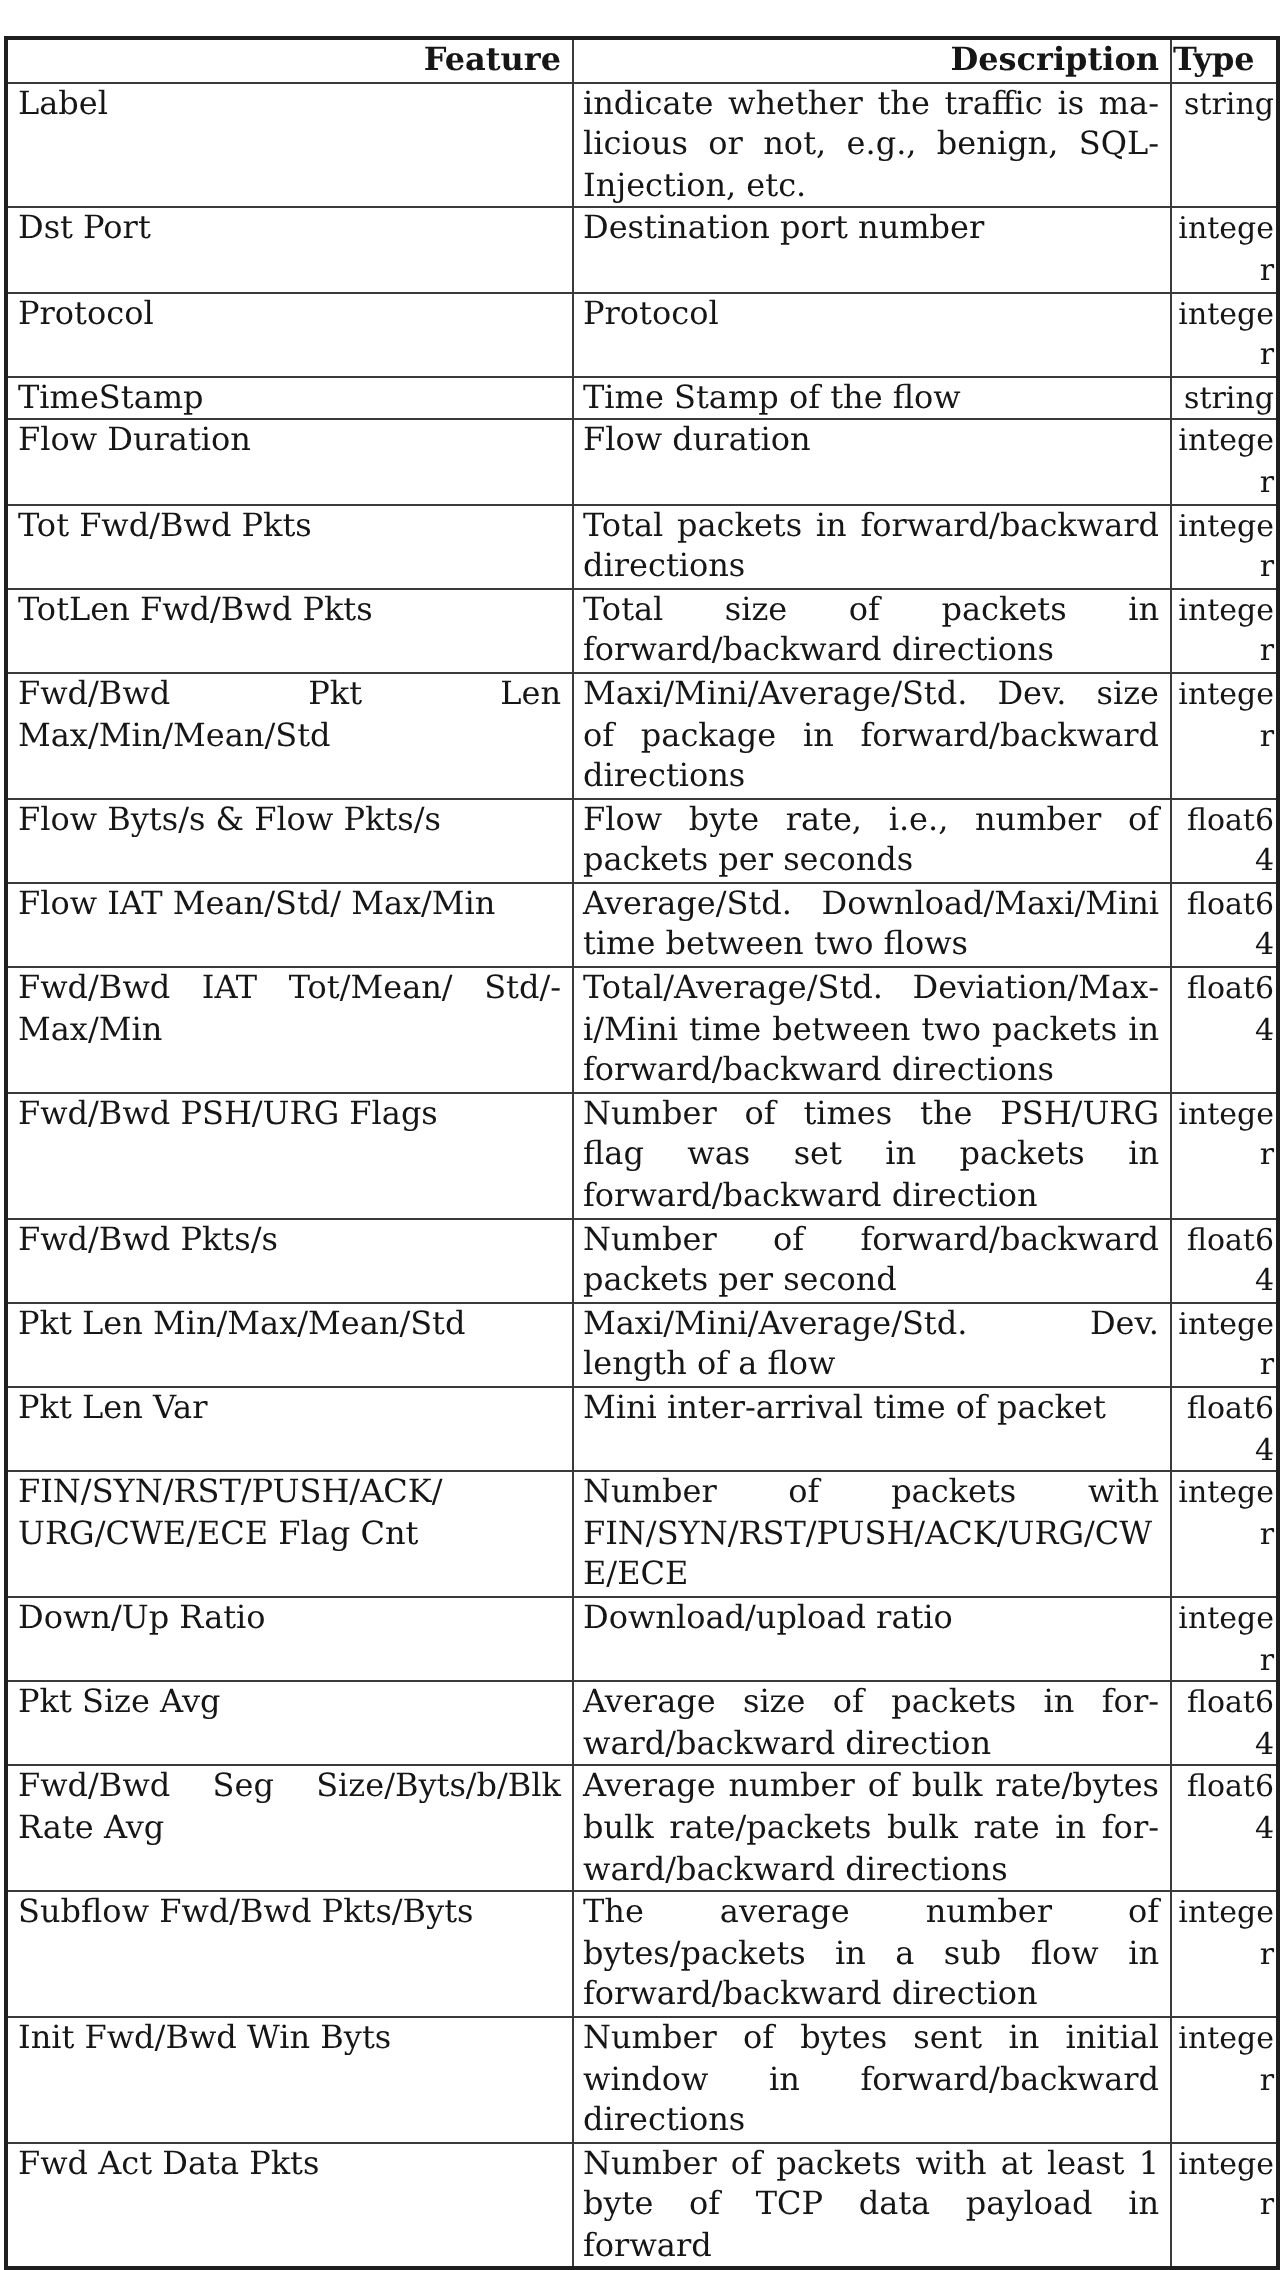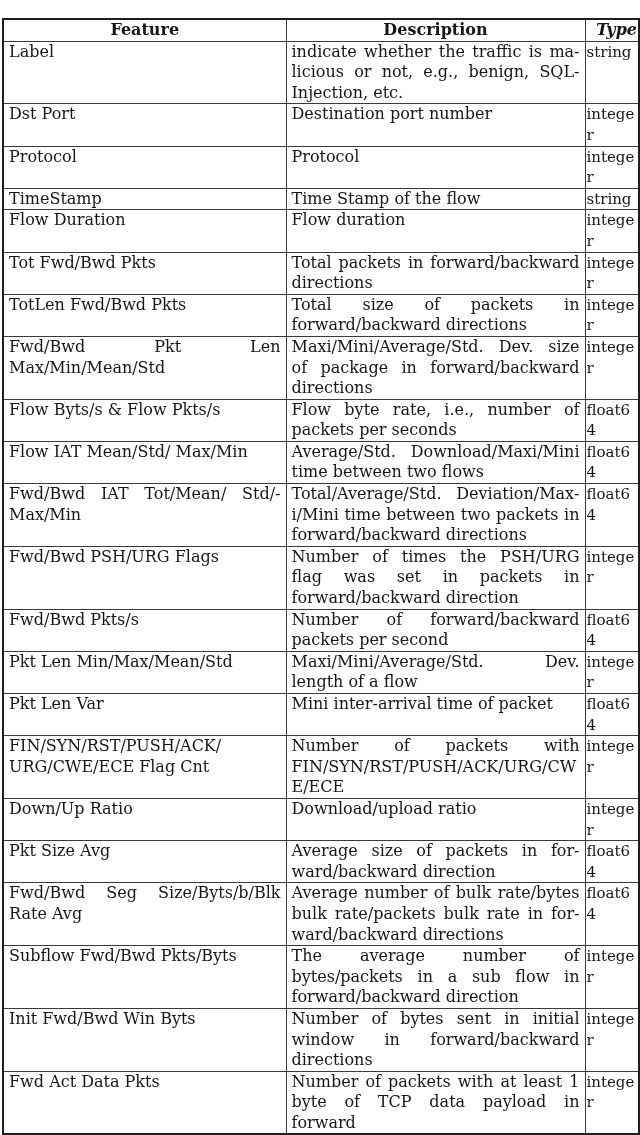--- a/index.html
+++ b/index.html
@@ -33,31 +33,31 @@
   th, td {
     border: 1px solid #3a3a3a;
     vertical-align: top;
     padding: 0 5px;
     font-size: 16px;
     line-height: 20.6px;
     overflow-wrap: break-word;
   }
   th {
     font-weight: 700;
-    text-align: center;
+    text-align: right;
     white-space: nowrap;
     overflow: hidden;
   }
-  th.type-header { text-align: right; padding: 0 1px; font-style: italic; }
+  th.type-header { text-align: left; padding: 0 1px; }
   td.feature-cell, td.description-cell {
     text-align: justify;
     margin-left: 43px;
   }
   td.type-cell {
-    text-align: left;
+    text-align: right;
     font-size: 15px;
     padding: 0 1px;
   }
 </style>
 </head>
 <body>
 
 <div class="page">
   <table class="feature-table">
     <colgroup>

